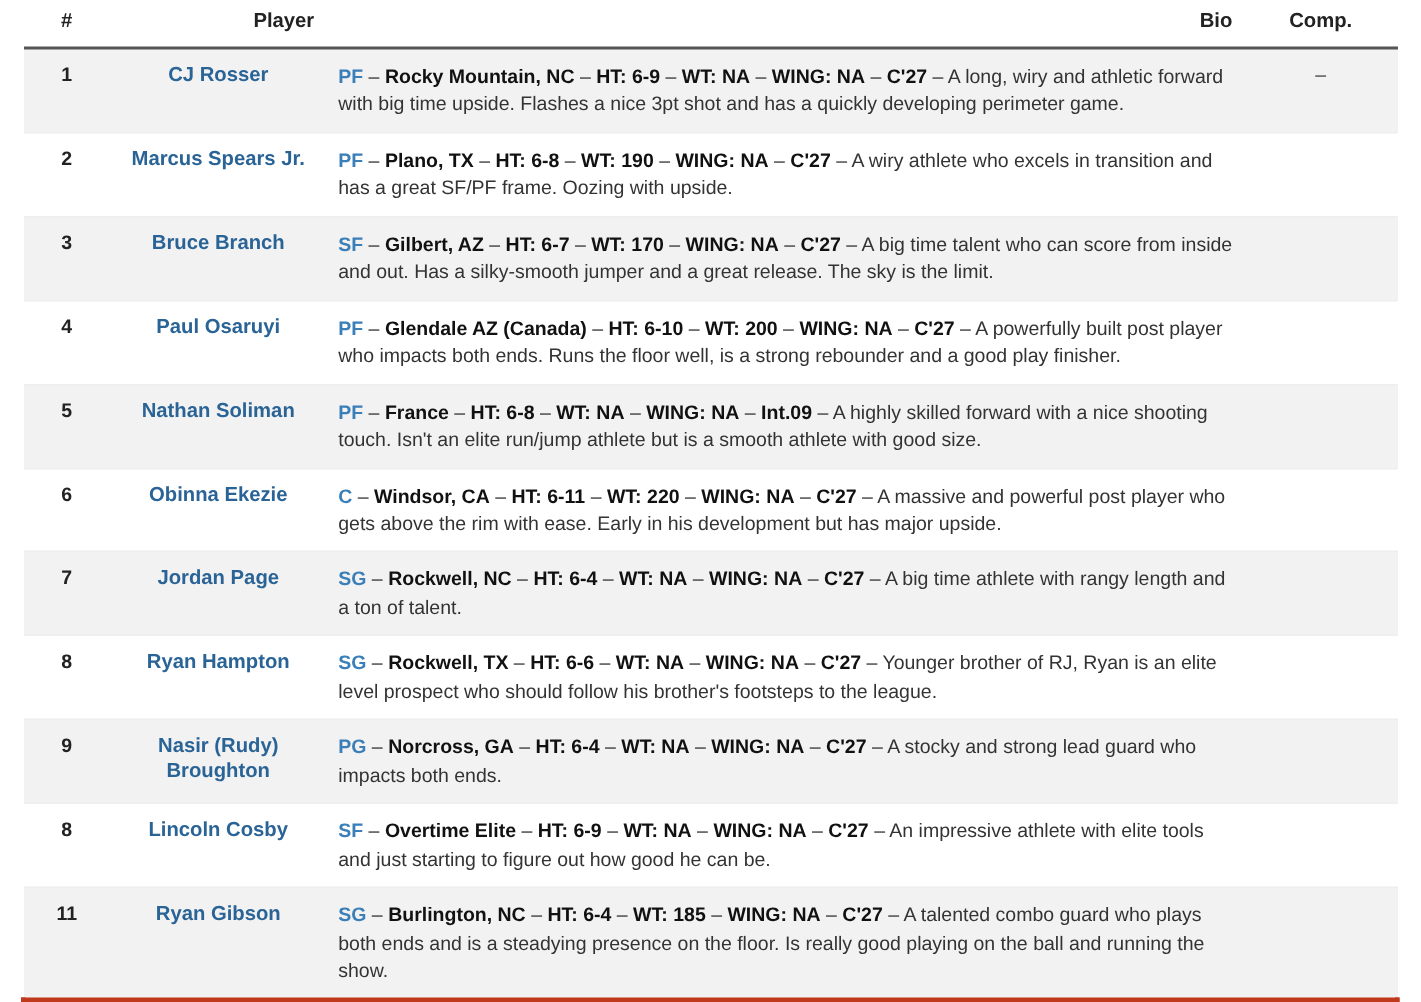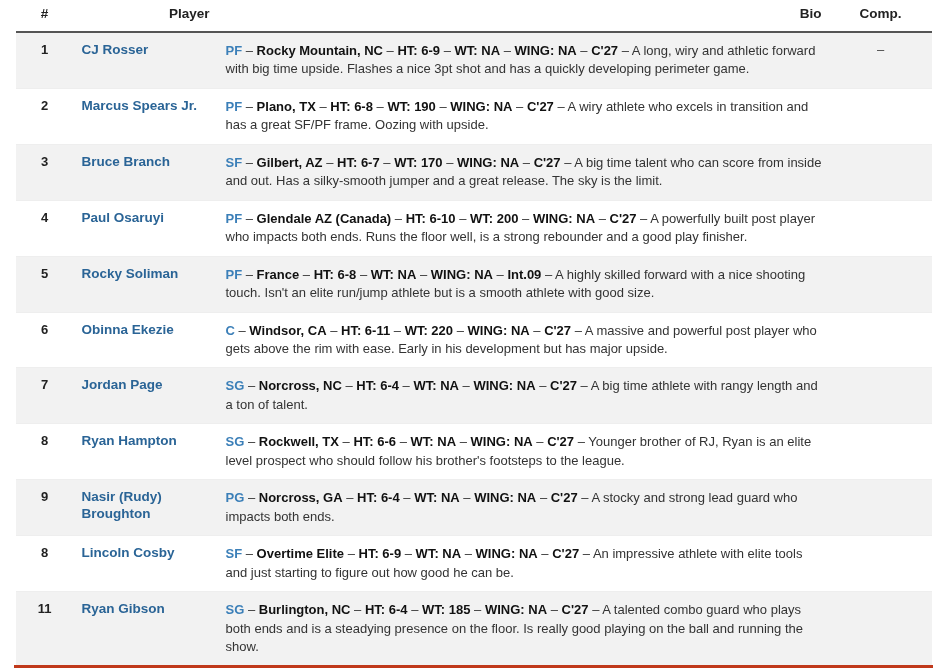--- a/index.html
+++ b/index.html
@@ -48,20 +48,21 @@
   tbody tr.even td { background: #ffffff; }
 
   td.rank {
     text-align: center;
     font-weight: bold;
     font-size: 13.5px;
     color: #222222;
     vertical-align: middle;
   }
   td.player {
+    text-align: center;
     vertical-align: middle;
     line-height: 1.25;
   }
   td.player a {
     color: #2a6496;
     font-weight: bold;
     font-size: 13.5px;
     text-decoration: none;
     cursor: pointer;
   }
@@ -134,34 +135,34 @@
           <td class="comp"></td>
         </tr>
         <tr class="even">
           <td class="rank">4</td>
           <td class="player"><a>Paul Osaruyi</a></td>
           <td class="bio"><span class="pos">PF</span> – <span class="lbl">Glendale AZ (Canada)</span> – <span class="lbl">HT:</span> <span class="lbl">6-10</span> – <span class="lbl">WT:</span> <span class="lbl">200</span> – <span class="lbl">WING:</span> <span class="lbl">NA</span> – <span class="cls">C'27</span> – <span>A powerfully built post player who impacts both ends. Runs the floor well, is a strong rebounder and a good play finisher.</span></td>
           <td class="comp"></td>
         </tr>
         <tr class="odd">
           <td class="rank">5</td>
-          <td class="player"><a>Rocky Soliman</a></td>
+          <td class="player"><a>Nathan Soliman</a></td>
           <td class="bio"><span class="pos">PF</span> – <span class="lbl">France</span> – <span class="lbl">HT:</span> <span class="lbl">6-8</span> – <span class="lbl">WT:</span> <span class="lbl">NA</span> – <span class="lbl">WING:</span> <span class="lbl">NA</span> – <span class="cls">Int.09</span> – <span>A highly skilled forward with a nice shooting touch. Isn't an elite run/jump athlete but is a smooth athlete with good size.</span></td>
           <td class="comp"></td>
         </tr>
         <tr class="even">
           <td class="rank">6</td>
           <td class="player"><a>Obinna Ekezie</a></td>
           <td class="bio"><span class="pos">C</span> – <span class="lbl">Windsor, CA</span> – <span class="lbl">HT:</span> <span class="lbl">6-11</span> – <span class="lbl">WT:</span> <span class="lbl">220</span> – <span class="lbl">WING:</span> <span class="lbl">NA</span> – <span class="cls">C'27</span> – <span>A massive and powerful post player who gets above the rim with ease. Early in his development but has major upside.</span></td>
           <td class="comp"></td>
         </tr>
         <tr class="odd">
           <td class="rank">7</td>
           <td class="player"><a>Jordan Page</a></td>
-          <td class="bio"><span class="pos">SG</span> – <span class="lbl">Norcross, NC</span> – <span class="lbl">HT:</span> <span class="lbl">6-4</span> – <span class="lbl">WT:</span> <span class="lbl">NA</span> – <span class="lbl">WING:</span> <span class="lbl">NA</span> – <span class="cls">C'27</span> – <span>A big time athlete with rangy length and a ton of talent.</span></td>
+          <td class="bio"><span class="pos">SG</span> – <span class="lbl">Rockwell, NC</span> – <span class="lbl">HT:</span> <span class="lbl">6-4</span> – <span class="lbl">WT:</span> <span class="lbl">NA</span> – <span class="lbl">WING:</span> <span class="lbl">NA</span> – <span class="cls">C'27</span> – <span>A big time athlete with rangy length and a ton of talent.</span></td>
           <td class="comp"></td>
         </tr>
         <tr class="even">
           <td class="rank">8</td>
           <td class="player"><a>Ryan Hampton</a></td>
           <td class="bio"><span class="pos">SG</span> – <span class="lbl">Rockwell, TX</span> – <span class="lbl">HT:</span> <span class="lbl">6-6</span> – <span class="lbl">WT:</span> <span class="lbl">NA</span> – <span class="lbl">WING:</span> <span class="lbl">NA</span> – <span class="cls">C'27</span> – <span>Younger brother of RJ, Ryan is an elite level prospect who should follow his brother's footsteps to the league.</span></td>
           <td class="comp"></td>
         </tr>
         <tr class="odd">
           <td class="rank">9</td>

